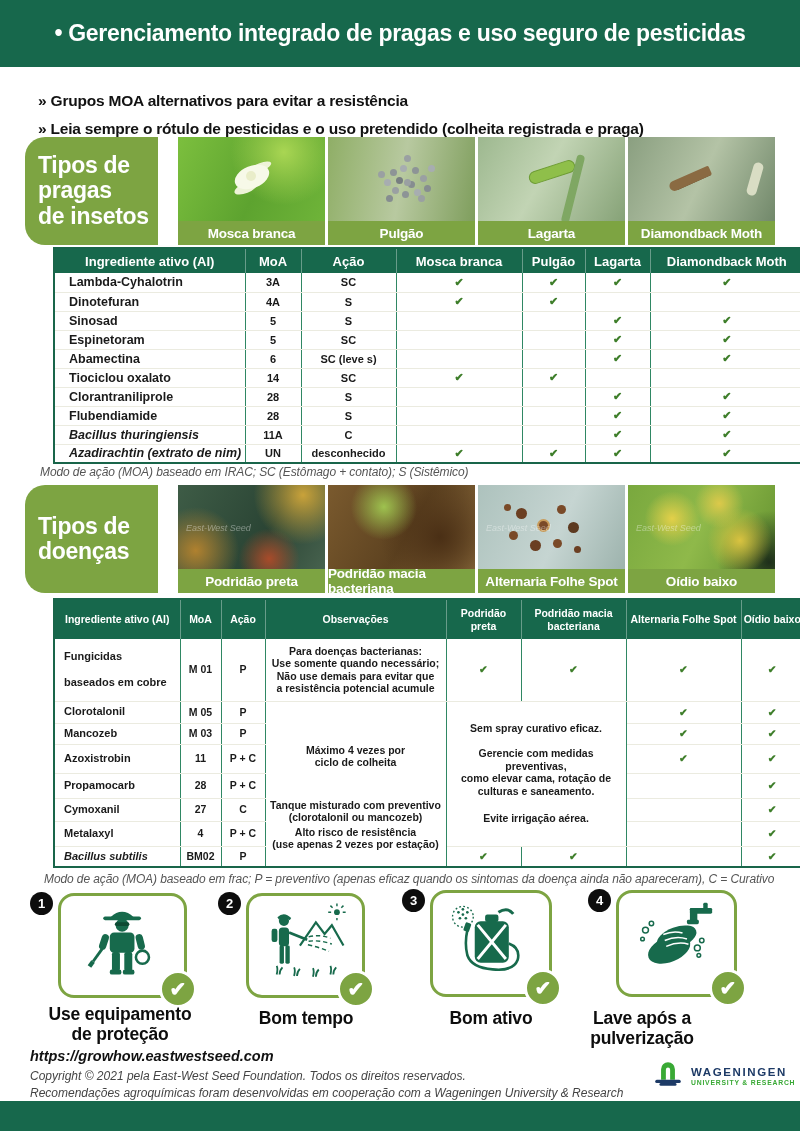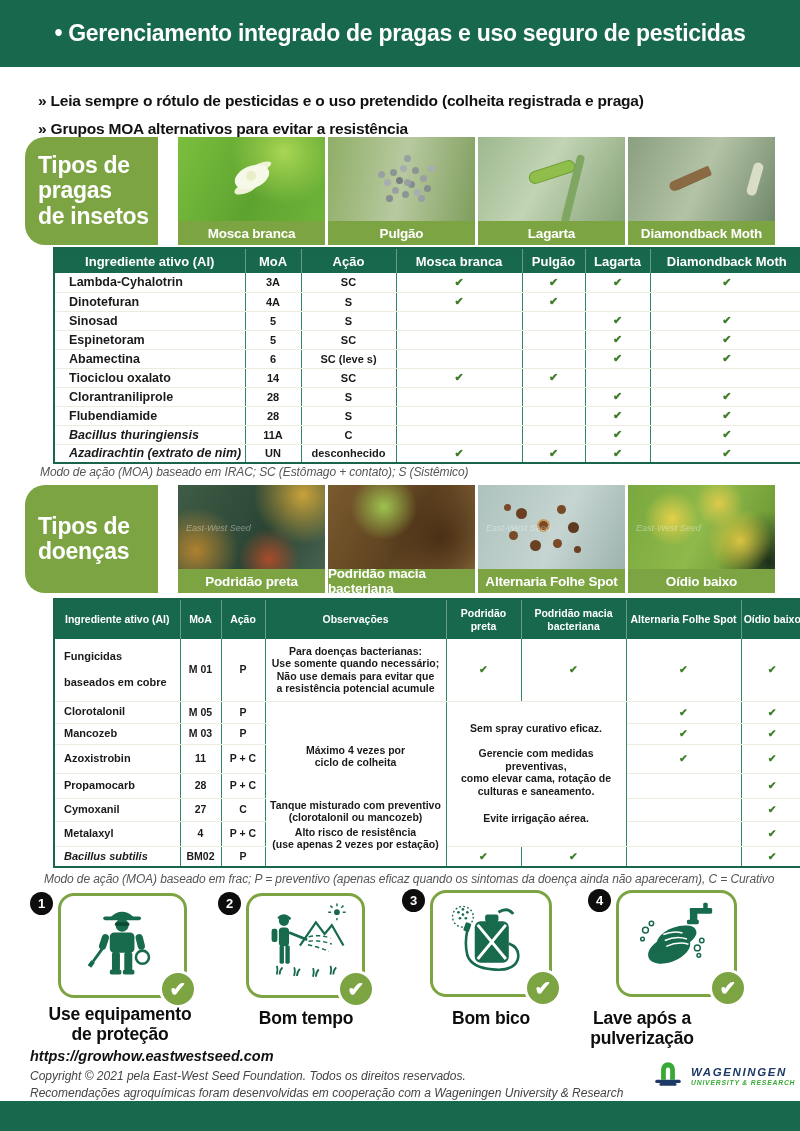--- a/index.html
+++ b/index.html
@@ -91,37 +91,37 @@
   .step-box{position:absolute;background:#fff;border:3px solid var(--ol);border-radius:16px;display:flex;align-items:center;justify-content:center;}
   .step-box svg{width:88%;height:88%;}
   .step-num{position:absolute;width:23px;height:23px;border-radius:50%;background:#0d0d0d;color:#fff;font-weight:bold;font-size:13px;display:flex;align-items:center;justify-content:center;}
   .step-check{position:absolute;width:38px;height:38px;border-radius:50%;background:var(--ol);border:3px solid #fff;color:#fff;display:flex;align-items:center;justify-content:center;font-size:20px;font-weight:bold;}
   .step-label{position:absolute;text-align:center;font-weight:bold;font-size:17.5px;line-height:1.15;white-space:pre-line;color:#0d0d0d;letter-spacing:-0.2px;}
 
   
   .url{position:absolute;left:30px;top:1048px;font-weight:bold;font-style:italic;font-size:14.5px;color:#111;}
   .copyline{position:absolute;left:30px;top:1069px;font-style:italic;font-size:12px;color:#444;}
   .noteline{position:absolute;left:30px;top:1086px;font-style:italic;font-size:12px;color:#444;}
-  .logo{position:absolute;left:652px;top:1059px;display:flex;gap:7px;align-items:center;font-style:italic;}
+  .logo{position:absolute;left:652px;top:1059px;display:flex;gap:7px;align-items:center;}
   .logo-text .l1{color:var(--navy);font-size:11.5px;font-weight:bold;letter-spacing:1.6px;}
   .logo-text .l2{color:var(--lgreen);font-size:6.8px;font-weight:bold;letter-spacing:0.8px;margin-top:1px;}
   .bottombar{position:absolute;left:0;top:1101px;width:800px;height:30px;background:var(--dk);}
 </style>
 </head>
 <body>
 
 <div id="page">
 
   <header class="topbar">
     <h1>• Gerenciamento integrado de pragas e uso seguro de pesticidas</h1>
   </header>
 
   <div id="bullets">
+      <div class="bullet">» Grupos MOA alternativos para evitar a resistência</div>
       <div class="bullet">» Leia sempre o rótulo de pesticidas e o uso pretendido (colheita registrada e praga)</div>
-      <div class="bullet">» Grupos MOA alternativos para evitar a resistência</div>
     </div>
 
   <section class="strip" id="pests-strip">
     <div class="strip-label">Tipos de
 pragas
 de insetos</div>
     <div class="strip-photos" id="pests-photos">
         <div class="photo-cell">
           <div class="photo photo-mosca-branca"></div>
           <div class="photo-caption">Mosca branca</div>
@@ -478,21 +478,21 @@
               <circle cx="28" cy="18" r="1.8"></circle>
               <circle cx="18" cy="26" r="1.8"></circle>
               <circle cx="26" cy="26" r="1.8"></circle>
               <circle cx="22" cy="21" r="1.8"></circle>
             </g>
           </svg>
         </div>
       </div>
       <div class="step-num" style="left: 402px; top: 889px;">3</div>
       <div class="step-check" style="left: 524px; top: 969px;">✔</div>
-      <div class="step-label" style="left: 411px; top: 1008px; width: 160px;">Bom bico</div>
+      <div class="step-label" style="left: 411px; top: 1008px; width: 160px;">Bom ativo</div>
       <div class="step-box" style="left: 616px; top: 890px; width: 121px; height: 107px;">
         <div style="width: 100%; height: 100%; display: flex; align-items: center; justify-content: center;">
           <svg viewBox="0 0 120 120">
             <g fill="#176a4c">
               <rect x="78" y="12" width="30" height="8" rx="2"></rect>
               <rect x="96" y="5" width="6" height="11" rx="2"></rect>
               <rect x="78" y="12" width="10" height="18" rx="2"></rect>
               <rect x="74" y="28" width="16" height="6" rx="2"></rect>
               <path d="M80 38 q5 7 0 10 q-5 -3 0 -10"></path>
               <ellipse cx="50" cy="68" rx="30" ry="17" transform="rotate(-22 50 68)"></ellipse>

